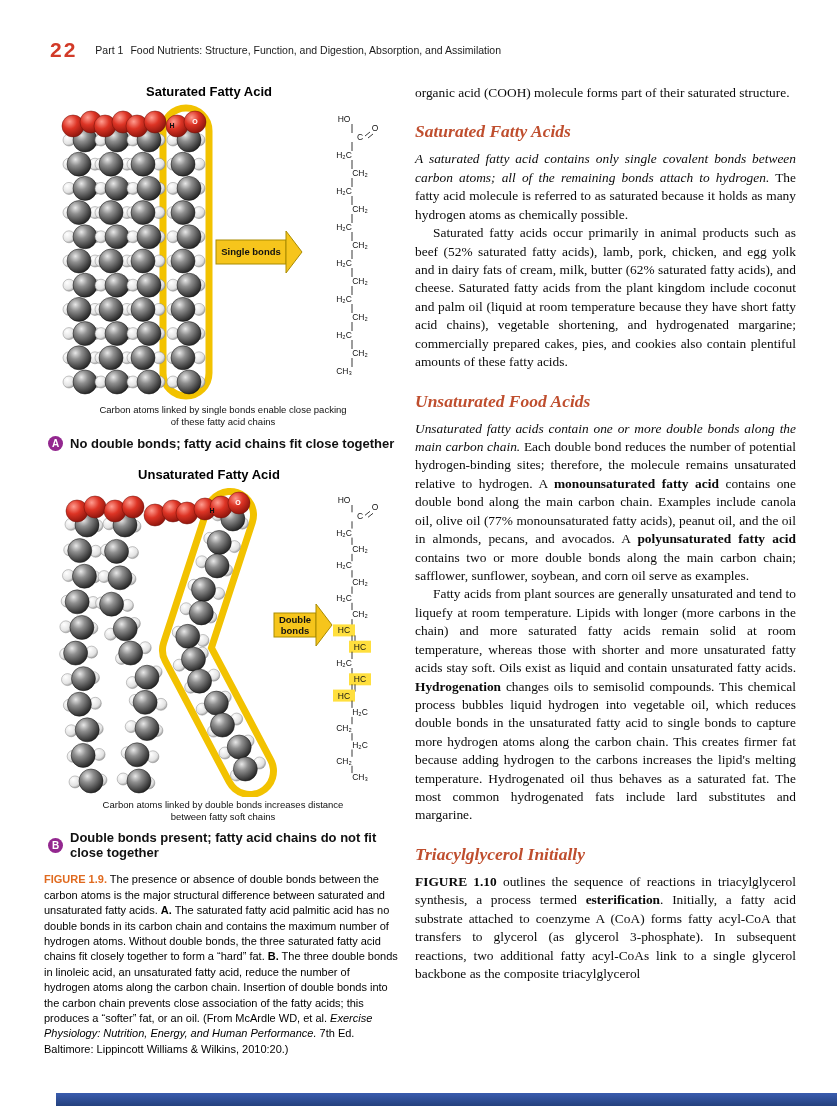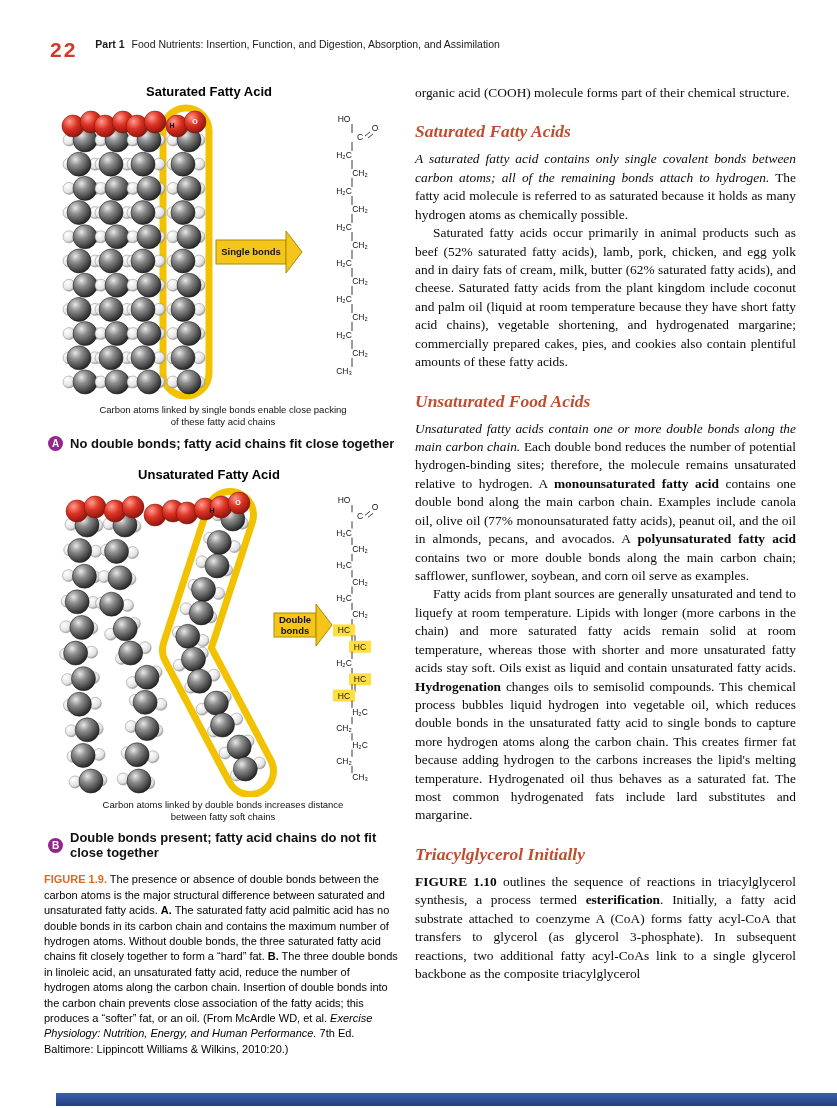--- a/index.html
+++ b/index.html
@@ -1,24 +1,24 @@
 <!DOCTYPE html>
 <html><head>
 <meta charset="utf-8">
 <style>
   * { margin:0; padding:0; box-sizing:border-box; }
   html,body { background:#ffffff; }
   body { width:837px; height:1108px; position:relative; overflow:hidden;
          font-family:"Liberation Serif", serif; color:#0a0a0a; }
 
-  .header { position:absolute; top:38px; left:50px; display:flex; align-items:flex-start; gap:18px; }
+  .header { position:absolute; top:38px; left:50px; display:flex; align-items:center; gap:18px; }
   .page-num { font-family:"Liberation Sans",sans-serif; font-weight:bold; font-size:21px;
               color:#d23a28; letter-spacing:2px; }
   .running-head { font-family:"Liberation Sans",sans-serif; font-size:10.5px; color:#1a1a1a; }
-  .running-head .part { font-weight:bold; margin-right:7px; }
+  .running-head .part { font-weight:normal; margin-right:7px; }
 
   .left-col { position:absolute; left:44px; top:84px; width:358px; }
   .figure { margin-bottom:10px; }
   .fig-title { font-family:"Liberation Sans",sans-serif; font-weight:bold; font-size:13px;
                text-align:center; width:330px; margin:0 0 3px 0; color:#000; }
   .fig-note { font-family:"Liberation Sans",sans-serif; font-size:9.5px; text-align:center;
               width:250px; margin:2px auto 0; line-height:1.3; color:#111; }
   .badge-row { display:flex; align-items:center; gap:7px; margin-top:7px; padding-left:4px; }
   .badge { width:15px; height:15px; border-radius:50%; background:#93278f; color:#fff;
            font:bold 10px "Liberation Sans",sans-serif; display:flex; align-items:center;
@@ -40,21 +40,21 @@
   .bottom-bar { position:absolute; left:56px; top:1093px; width:781px; height:13px;
                 background:linear-gradient(#3a5cae,#24417e); }
   svg { display:block; }
 </style>
 </head>
 <body>
 
 <header class="header">
   <span class="page-num">22</span>
   <span class="running-head">
-    <span class="part">Part 1</span><span>Food Nutrients: Insertion, Function, and Digestion, Absorption, and Assimilation</span>
+    <span class="part">Part 1</span><span>Food Nutrients: Structure, Function, and Digestion, Absorption, and Assimilation</span>
   </span>
 </header>
 
 <div class="left-col">
 
   <section class="figure">
     <div class="fig-title">Saturated Fatty Acid</div>
     <svg id="svgA" width="355" height="300">
         <defs>
           <radialGradient id="gcA" cx="35%" cy="30%" r="75%">
@@ -448,21 +448,21 @@
     <div class="badge-row">
       <span class="badge">B</span>
       <span class="badge-text">Double bonds present; fatty acid chains do not fit close together</span>
     </div>
   </section>
 
   <p class="fig-caption"><span class="seg-fig">FIGURE 1.9.</span><span> The presence or absence of double bonds between the carbon atoms is the major structural difference between saturated and unsaturated fatty acids. </span><span class="seg-b">A.</span><span> The saturated fatty acid palmitic acid has no double bonds in its carbon chain and contains the maximum number of hydrogen atoms. Without double bonds, the three saturated fatty acid chains fit closely together to form a “hard” fat. </span><span class="seg-b">B.</span><span> The three double bonds in linoleic acid, an unsaturated fatty acid, reduce the number of hydrogen atoms along the carbon chain. Insertion of double bonds into the carbon chain prevents close association of the fatty acids; this produces a “softer” fat, or an oil. (From McArdle WD, et al. </span><span class="seg-i">Exercise Physiology: Nutrition, Energy, and Human Performance.</span><span> 7th Ed. Baltimore: Lippincott Williams &amp; Wilkins, 2010:20.)</span></p>
 </div>
 
 <div class="right-col">
-  <p><span>organic acid (COOH) molecule forms part of their chemical structure.</span></p>
+  <p><span>organic acid (COOH) molecule forms part of their saturated structure.</span></p>
 
   <h2 class="sec">Saturated Fatty Acids</h2>
   <p><span class="seg-i">A saturated fatty acid contains only single covalent bonds between carbon atoms; all of the remaining bonds attach to hydrogen.</span><span> The fatty acid molecule is referred to as saturated because it holds as many hydrogen atoms as chemically possible.</span></p>
   <p class="indent"><span>Saturated fatty acids occur primarily in animal products such as beef (52% saturated fatty acids), lamb, pork, chicken, and egg yolk and in dairy fats of cream, milk, butter (62% saturated fatty acids), and cheese. Saturated fatty acids from the plant kingdom include coconut and palm oil (liquid at room temperature because they have short fatty acid chains), vegetable shortening, and hydrogenated margarine; commercially prepared cakes, pies, and cookies also contain plentiful amounts of these fatty acids.</span></p>
 
   <h2 class="sec">Unsaturated Food Acids</h2>
   <p><span class="seg-i">Unsaturated fatty acids contain one or more double bonds along the main carbon chain.</span><span> Each double bond reduces the number of potential hydrogen-binding sites; therefore, the molecule remains unsaturated relative to hydrogen. A </span><span class="seg-b">monounsaturated fatty acid</span><span> contains one double bond along the main carbon chain. Examples include canola oil, olive oil (77% monounsaturated fatty acids), peanut oil, and the oil in almonds, pecans, and avocados. A </span><span class="seg-b">polyunsaturated fatty acid</span><span> contains two or more double bonds along the main carbon chain; safflower, sunflower, soybean, and corn oil serve as examples.</span></p>
   <p class="indent"><span>Fatty acids from plant sources are generally unsaturated and tend to liquefy at room temperature. Lipids with longer (more carbons in the chain) and more saturated fatty acids remain solid at room temperature, whereas those with shorter and more unsaturated fatty acids stay soft. Oils exist as liquid and contain unsaturated fatty acids. </span><span class="seg-b">Hydrogenation</span><span> changes oils to semisolid compounds. This chemical process bubbles liquid hydrogen into vegetable oil, which reduces double bonds in the unsaturated fatty acid to single bonds to capture more hydrogen atoms along the carbon chain. This creates firmer fat because adding hydrogen to the carbons increases the lipid's melting temperature. Hydrogenated oil thus behaves as a saturated fat. The most common hydrogenated fats include lard substitutes and margarine.</span></p>
 
   <h2 class="sec">Triacylglycerol Initially</h2>

